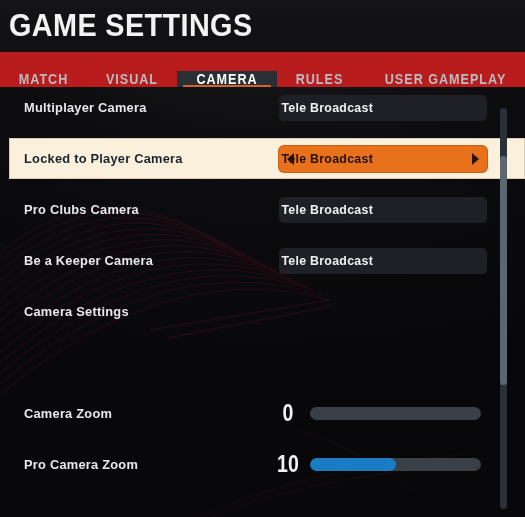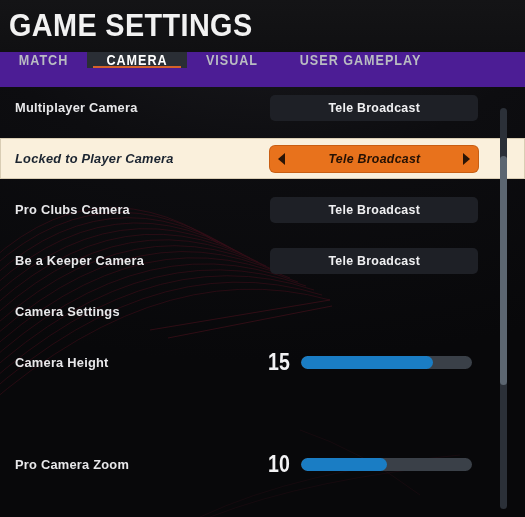--- a/index.html
+++ b/index.html
@@ -47,23 +47,23 @@
     color:#f2f2f2;
     font-family:"Liberation Sans Narrow","Liberation Sans",sans-serif;
     transform:scaleX(0.93);
     transform-origin:left center;
     white-space:nowrap;
   }
 
   
   #tabbar {
     position:absolute; top:52px; left:0; right:0; height:35px;
-    background:#4c1d95;
+    background:#b91c1c;
     display:flex;
-    align-items:flex-start;
+    align-items:flex-end;
     z-index:3;
     overflow:hidden;
   }
   .tab {
     position:relative;
     display:flex;
     align-items:center;
     justify-content:center;
     padding:0 16px;
     font-size:14px;
@@ -90,21 +90,21 @@
   }
 
   
   #list {
     position:absolute;
     top:87px; left:0; right:0; bottom:0;
     z-index:2;
   }
   .row {
     position:absolute;
-    left:0; right:0;
+    left:9px; right:0;
     height:41px;
     display:flex;
     align-items:center;
   }
   .row-label {
     position:absolute;
     left:15px;
     font-size:13.5px;
     font-weight:bold;
     letter-spacing:0.25px;
@@ -122,21 +122,20 @@
 
   
   .value-box {
     position:absolute;
     left:270px;
     width:208px;
     height:26px;
     background:#1e2026;
     display:flex;
     align-items:center;
-    justify-content:center;
     border-radius:5px;
   }
   .value-text {
     font-size:13px;
     font-weight:bold;
     letter-spacing:0.3px;
     color:#f0f0f2;
     white-space:nowrap;
     font-family:"Liberation Sans Narrow","Liberation Sans",sans-serif;
     transform:scaleX(0.95);
@@ -252,39 +251,42 @@
   </svg>
 
   <div id="header">
     <div id="page-title">GAME SETTINGS</div>
   </div>
 
   <div id="tabbar">
       <div class="tab">
         <span class="tab-label">MATCH</span>
       </div>
+      <div class="tab">
+        <span class="tab-label">VISUAL</span>
+      </div>
       <div class="tab active">
         <span class="tab-label">CAMERA</span>
       </div>
       <div class="tab">
-        <span class="tab-label">VISUAL</span>
+        <span class="tab-label">RULES</span>
       </div>
       <div class="tab">
         <span class="tab-label">USER GAMEPLAY</span>
       </div>
     </div>
 
   <div id="list">
       <div class="row" style="top: 0px;">
         <div class="row-label">Multiplayer Camera</div>
         <div class="value-box">
           <span class="value-text">Tele Broadcast</span>
         </div>
       </div>
-      <div class="row selected" style="top: 51px; font-style: italic;">
+      <div class="row selected" style="top: 51px;">
         <div class="row-label">Locked to Player Camera</div>
         <div class="value-box">
           <span class="arrow arrow-left"></span>
           <span class="value-text">Tele Broadcast</span>
           <span class="arrow arrow-right"></span>
         </div>
       </div>
       <div class="row" style="top: 102px; padding-left: 28px;">
         <div class="row-label">Pro Clubs Camera</div>
         <div class="value-box">
@@ -293,25 +295,25 @@
       </div>
       <div class="row" style="top: 153px; text-decoration: underline;">
         <div class="row-label">Be a Keeper Camera</div>
         <div class="value-box">
           <span class="value-text">Tele Broadcast</span>
         </div>
       </div>
       <div class="row" style="top: 204px;">
         <div class="row-label">Camera Settings</div>
       </div>
-      <div class="row" style="top: 255px;">
-        <div class="row-label">Camera Height</div>
-        <div class="slider-value">15</div>
+      <div class="row" style="top: 306px;">
+        <div class="row-label">Camera Zoom</div>
+        <div class="slider-value">0</div>
         <div class="slider-track">
-          <div class="slider-fill" style="width: 77%;"></div>
+          <div class="slider-fill" style="width: 0%;"></div>
         </div>
       </div>
       <div class="row" style="top: 357px;">
         <div class="row-label">Pro Camera Zoom</div>
         <div class="slider-value">10</div>
         <div class="slider-track">
           <div class="slider-fill" style="width: 50%;"></div>
         </div>
       </div>
     </div>

